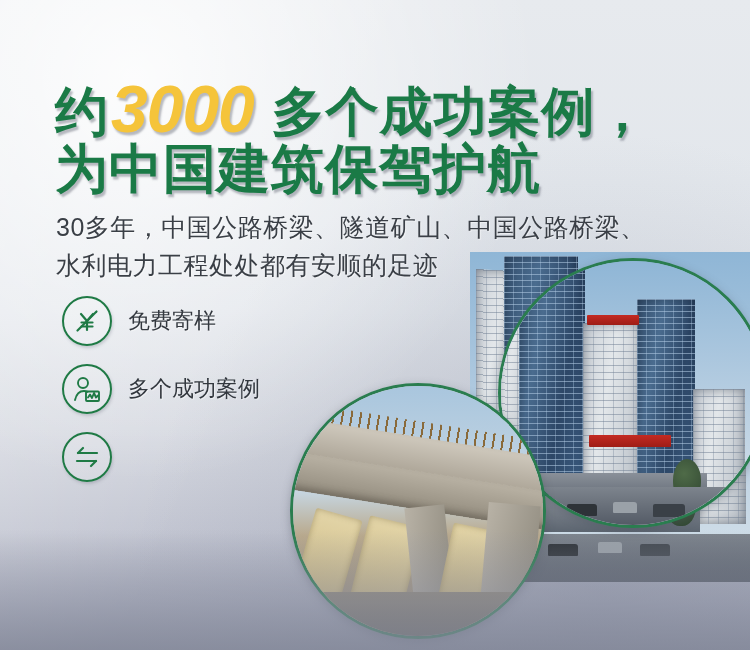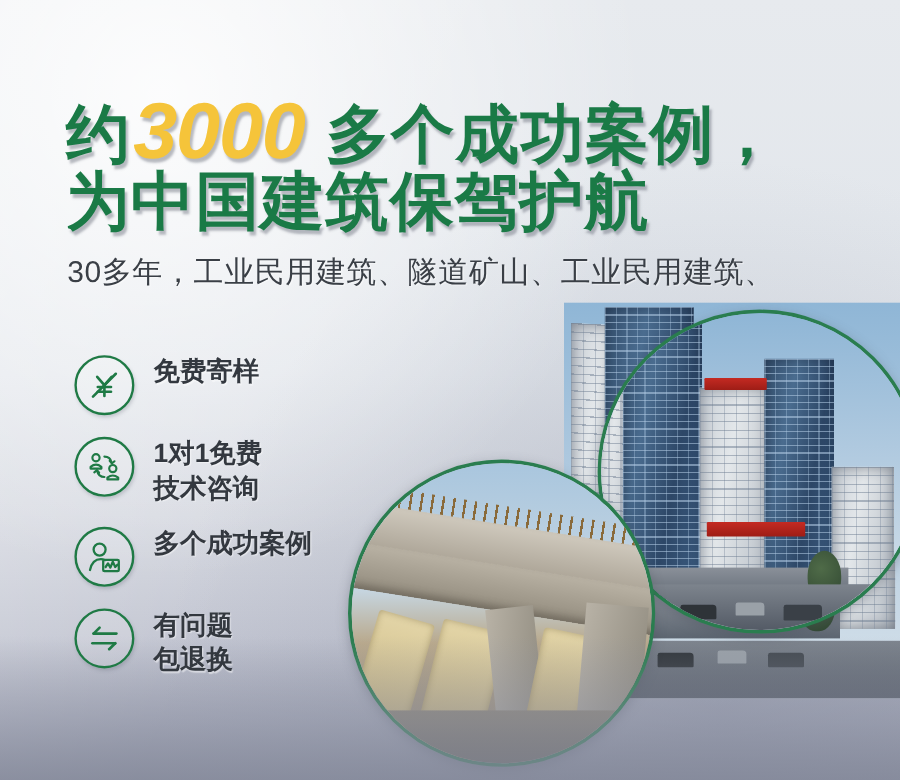--- a/index.html
+++ b/index.html
@@ -76,23 +76,22 @@
   
   .features {
     position:absolute;
     left:62px;
     top:296px;
     width:260px;
     z-index:6;
   }
   .feature {
     display:flex;
-    align-items:flex-start;
+    align-items:center;
     margin-bottom:18px;
-    font-weight:bold;
   }
   .feature .ficon {
     width:50px; height:50px;
     flex:0 0 50px;
     border:2.5px solid #1f7a45;
     border-radius:50%;
     display:flex;
     align-items:center;
     justify-content:center;
     background:rgba(255,255,255,0.14);
@@ -278,21 +277,22 @@
   </div>
 
   <div class="headline">
     <div class="hl-line1">
       <span class="green">约</span><span class="num">3000</span><span class="green"> 多个成功案例，</span>
     </div>
     <div class="hl-line2 green">为中国建筑保驾护航</div>
   </div>
 
   <div class="subtitle">
-    <div>30多年，工业民用建筑、隧道矿山、工业民用建筑、</div>
+    <div>30多年，中国公路桥梁、隧道矿山、中国公路桥梁、</div>
+    <div>水利电力工程处处都有安顺的足迹</div>
   </div>
 
   <div class="features">
 
     <div class="feature">
       <span class="ficon">
         <svg width="30" height="30" viewBox="0 0 30 30">
           <g stroke="#1f7a45" stroke-width="2.2" fill="none" stroke-linecap="round">
             <path d="M9 8 L15 15 L21 8"></path>
             <path d="M9.5 16.5 H20.5"></path>
@@ -300,40 +300,20 @@
             <path d="M15 15 V24"></path>
             <path d="M5.5 24.5 L24.5 5.5"></path>
           </g>
         </svg>
       </span>
       <span class="ftext">
         <span>免费寄样</span>
       </span>
     </div>
 
-    <div class="feature">
-      <span class="ficon">
-        <svg width="32" height="32" viewBox="0 0 32 32">
-          <g stroke="#1f7a45" stroke-width="1.8" fill="none" stroke-linecap="round" stroke-linejoin="round">
-            <circle cx="9" cy="8.5" r="3"></circle>
-            <path d="M4.5 16 q4.5 -3.5 9 0 v1.5 h-9 z"></path>
-            <circle cx="23" cy="17.5" r="3"></circle>
-            <path d="M18.5 25 q4.5 -3.5 9 0 v1.5 h-9 z"></path>
-            <path d="M16 7.5 q5 0 6 5"></path>
-            <path d="M20.4 11 l1.8 2.2 l2.2 -1.8"></path>
-            <path d="M16 24.5 q-5 0 -6 -5"></path>
-            <path d="M11.6 21 l-1.8 -2.2 l-2.2 1.8"></path>
-          </g>
-        </svg>
-      </span>
-      <span class="ftext">
-        <span>1对1免费</span>
-        <span class="l2">技术咨询</span>
-      </span>
-    </div>
 
     <div class="feature">
       <span class="ficon">
         <svg width="32" height="32" viewBox="0 0 32 32">
           <g stroke="#1f7a45" stroke-width="1.9" fill="none" stroke-linecap="round" stroke-linejoin="round">
             <circle cx="12" cy="10" r="5"></circle>
             <path d="M4 27 q2 -9 9 -9 q2 0 3.5 0.8"></path>
             <rect x="15" y="18.5" width="13" height="9.5" rx="1"></rect>
             <path d="M17 24.5 l2 -3 l2 3.5 l2 -5 l2 4.5 l2 -2"></path>
           </g>
@@ -348,22 +328,18 @@
       <span class="ficon">
         <svg width="32" height="30" viewBox="0 0 32 30">
           <g stroke="#1f7a45" stroke-width="2.2" fill="none" stroke-linecap="round" stroke-linejoin="round">
             <path d="M26 11 H7"></path>
             <path d="M12 6 L7 11"></path>
             <path d="M6 19 H25"></path>
             <path d="M20 24 L25 19"></path>
           </g>
         </svg>
       </span>
-      <span class="ftext">
-        <span>有问题</span>
-        <span class="l2">包退换</span>
-      </span>
     </div>
 
   </div>
 
   <div id="bottom-haze"></div>
 </div>
 
 </body></html>

